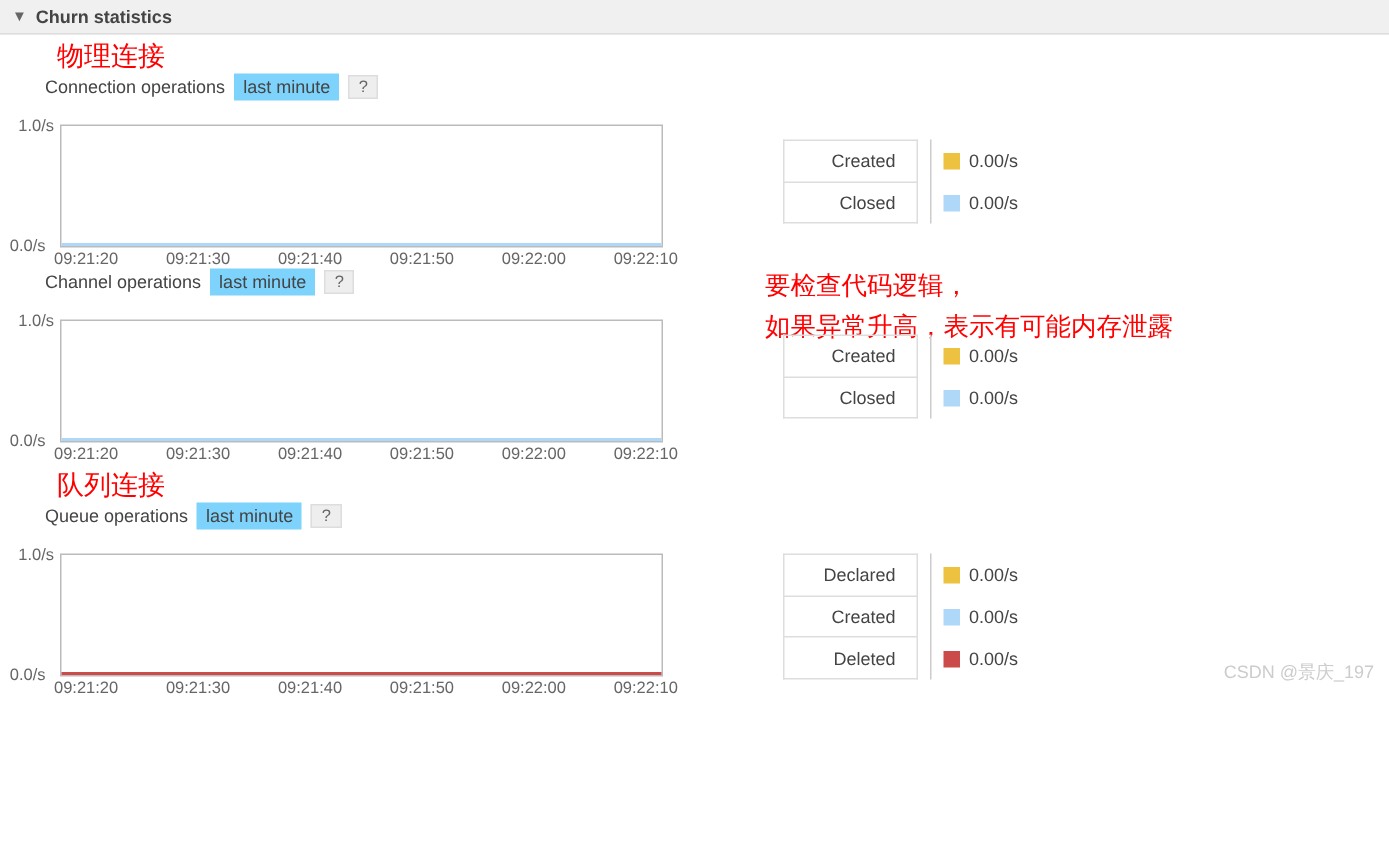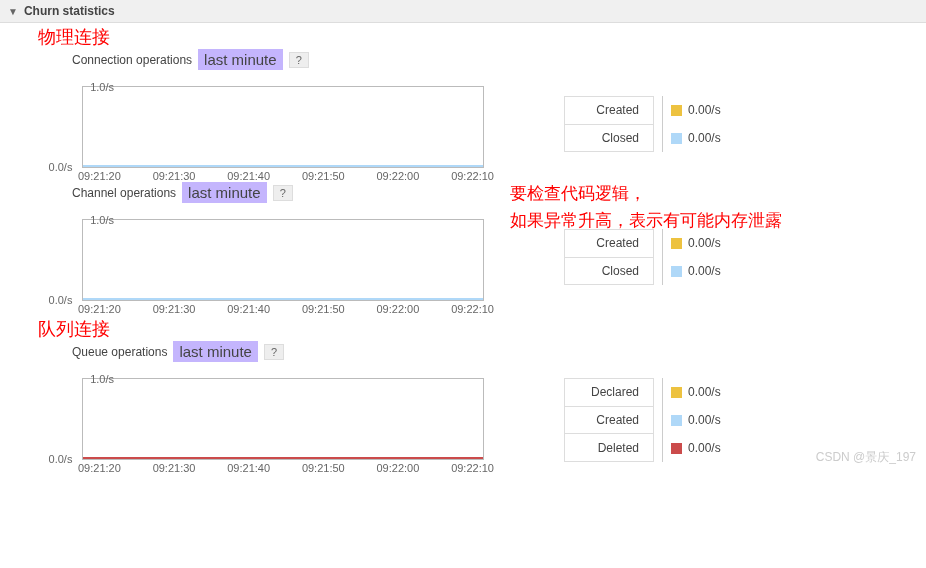--- a/index.html
+++ b/index.html
@@ -34,37 +34,36 @@
     padding-left: 38px;
     margin-top: 2px;
   }
   .row {
     display: flex;
     align-items: flex-start;
     position: relative;
   }
   .left-col {
     padding-left: 30px;
-    margin-left: 42px;
   }
   .op-label {
     display: flex;
     align-items: center;
     margin-top: 0px;
     margin-bottom: 6px;
   }
   .op-label .name {
     color: #444;
   }
   .dropdown {
-    background: #c4b5fd;
+    background: #7dd3fc;
     border: none;
     padding: 2px 6px;
     margin-left: 6px;
-    font-size: 15px;
+    font-size: 12px;
     font-family: Verdana, sans-serif;
     color:#444;
   }
   .help {
     background: #eee;
     border: 1px solid #ddd;
     padding: 1px 6px;
     margin-left: 6px;
     font-size: 11px;
     color: #666;
@@ -85,21 +84,21 @@
     height: 2px;
   }
   .yaxis {
     position: absolute;
     left: -40px;
     width: 35px;
     text-align: right;
     color: #666;
     font-size: 11px;
   }
-  .yaxis.top { top: -6px; padding-left: 36px; }
+  .yaxis.top { top: -6px; }
   .yaxis.bot { bottom: -6px; text-align: center; }
   .xaxis {
     display: flex;
     margin-left: 6px;
     margin-top: 2px;
     width: 416px;
     color: #666;
     font-size: 11px;
     justify-content: space-between;
   }

